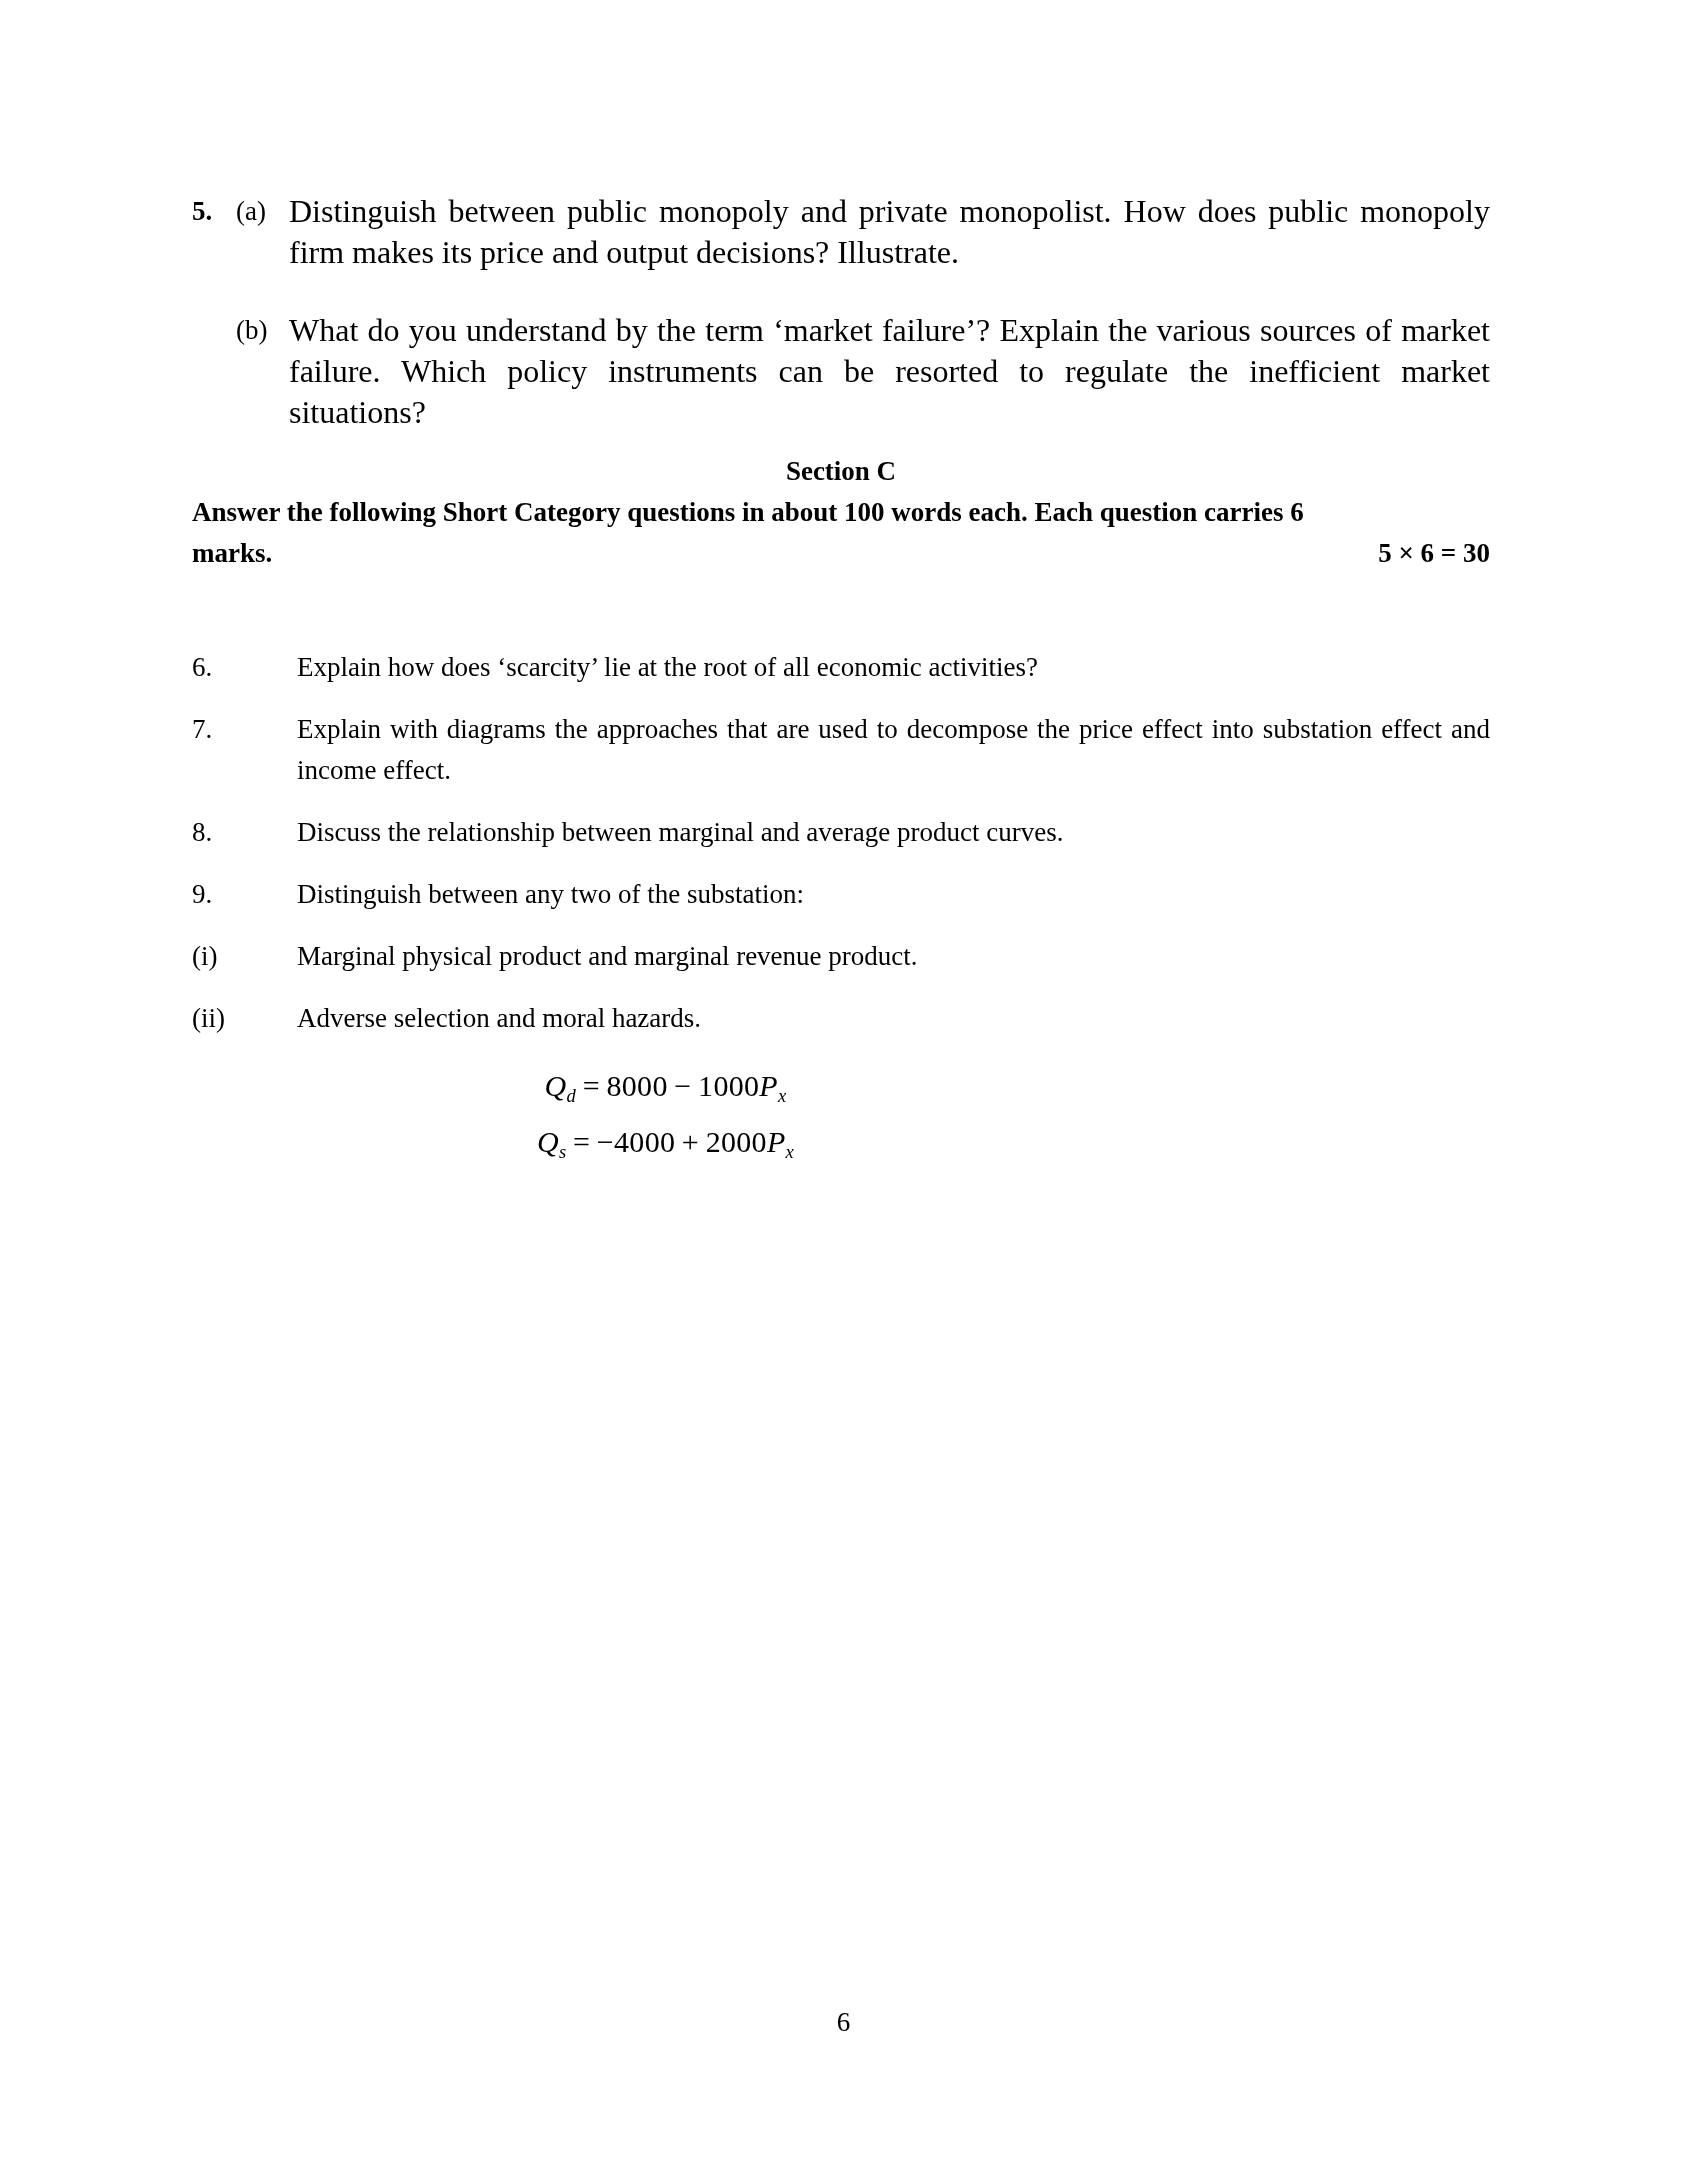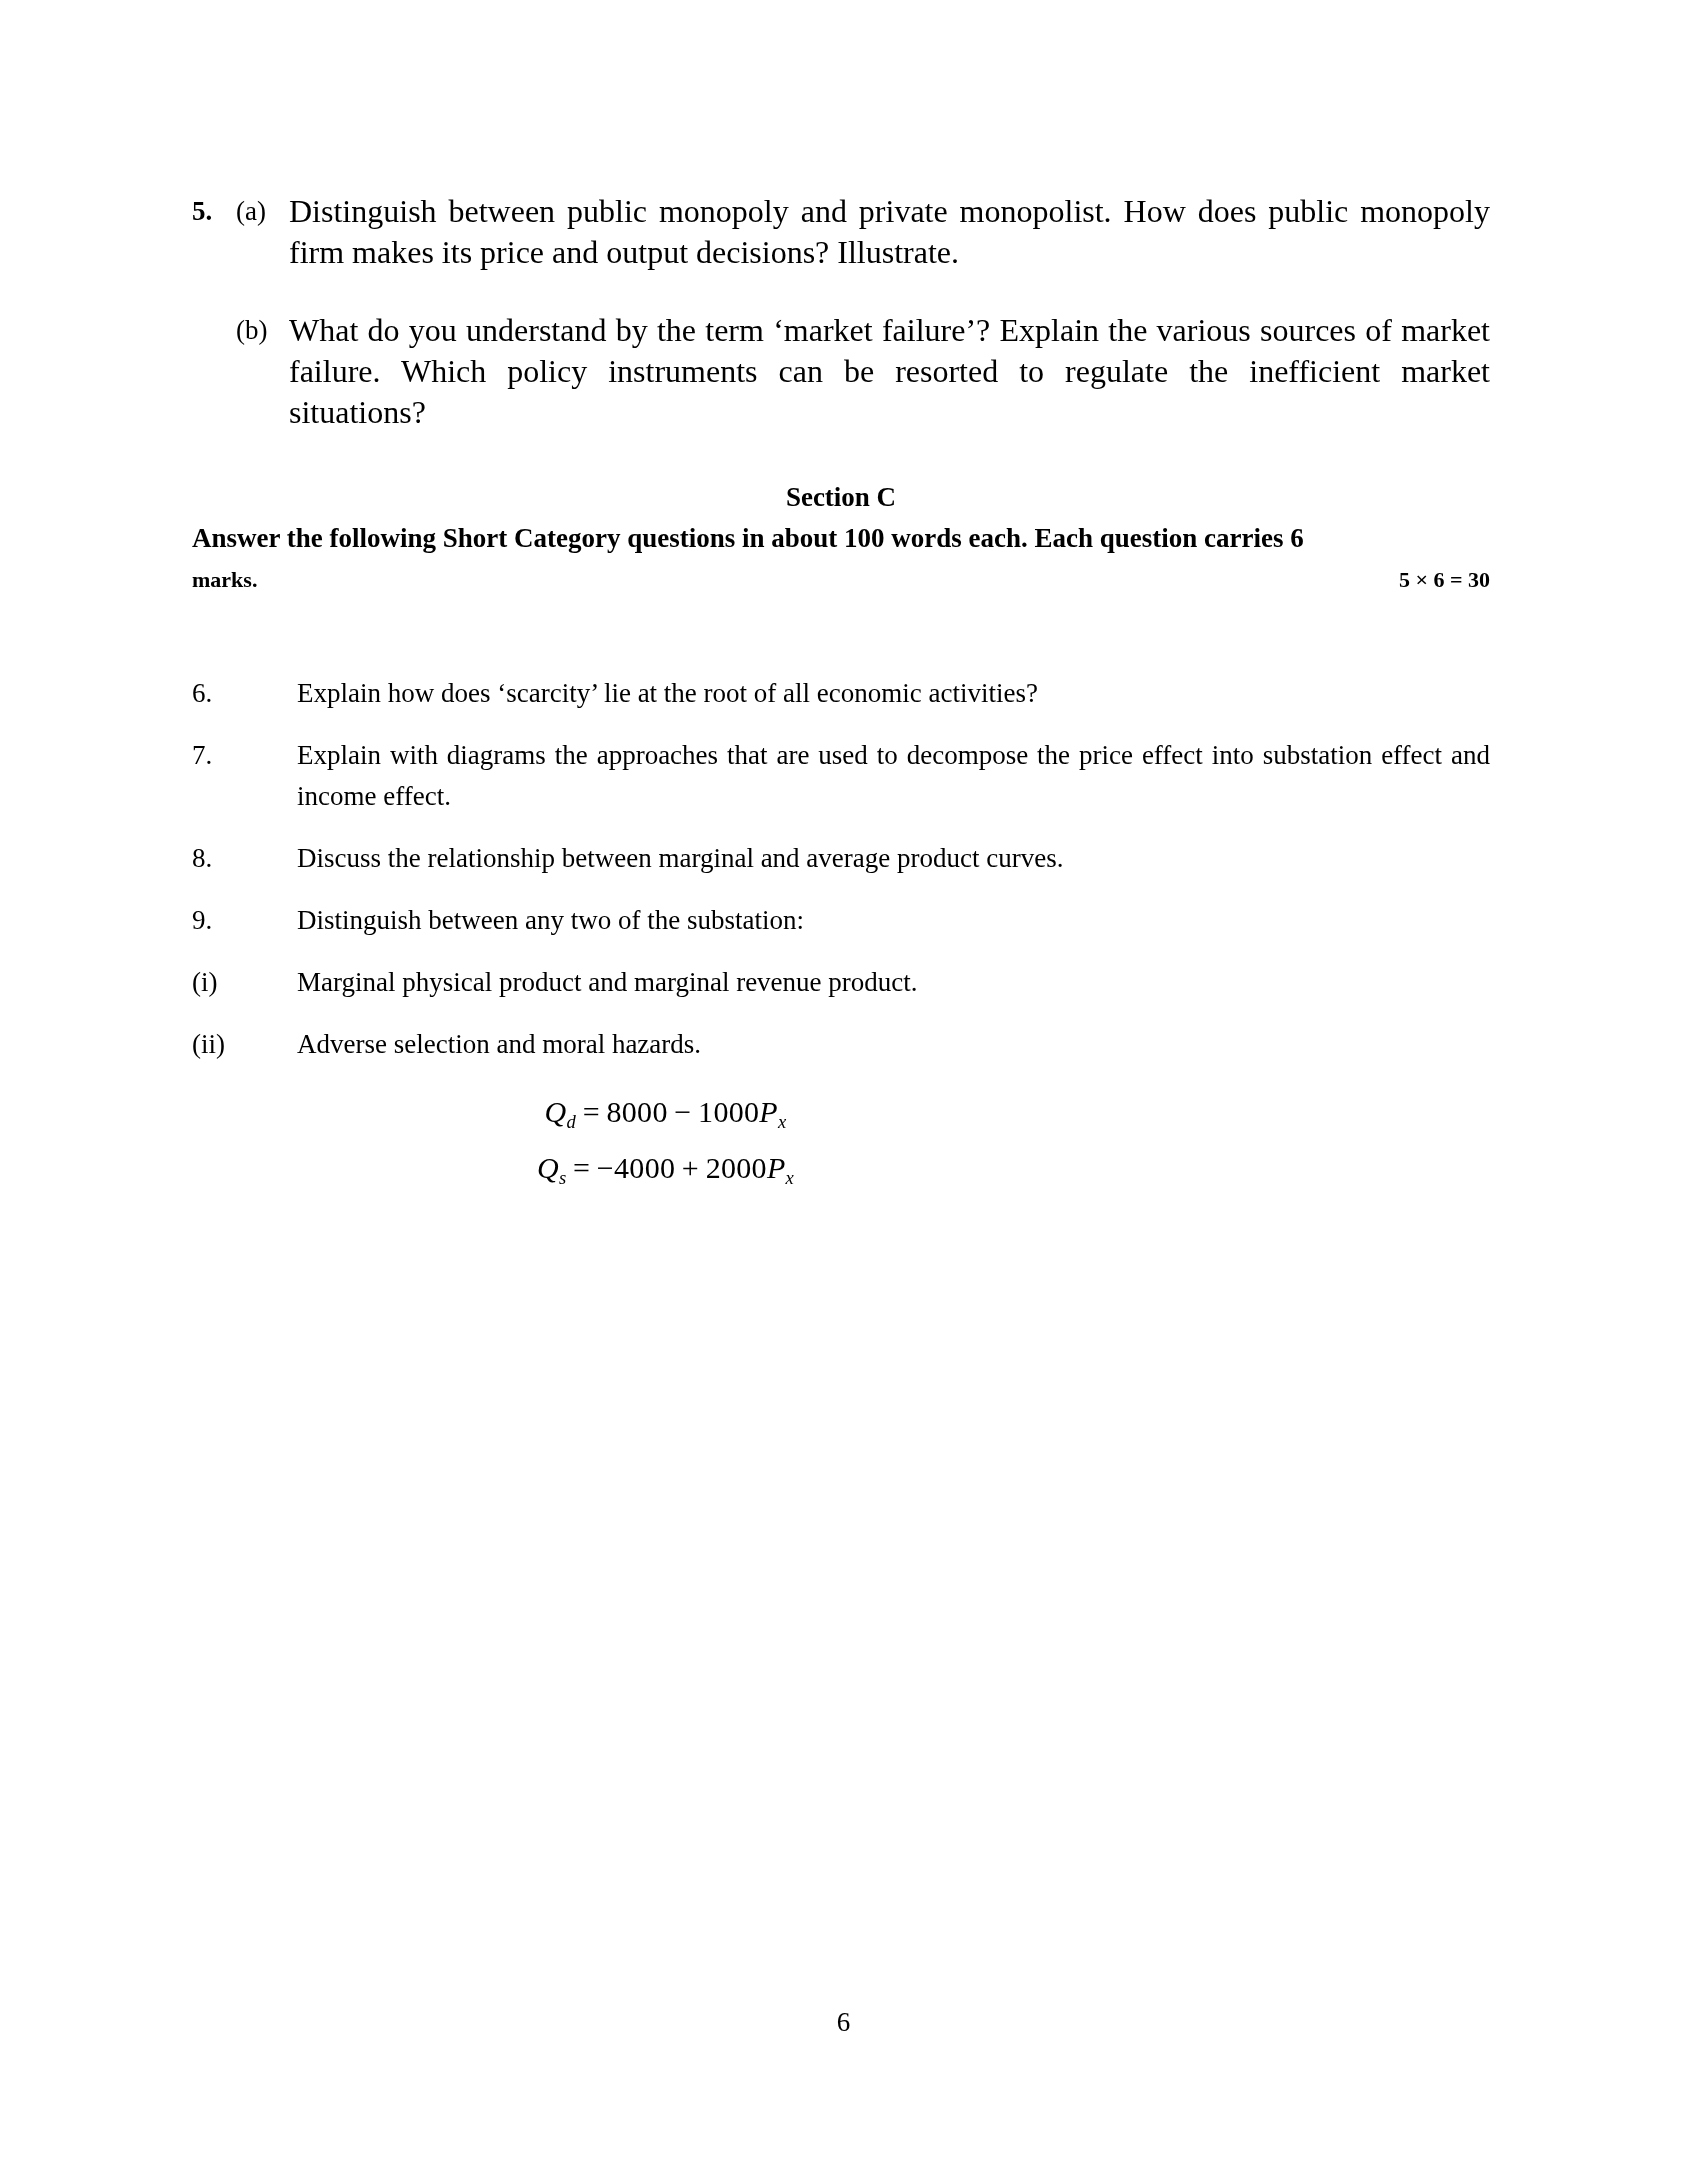--- a/index.html
+++ b/index.html
@@ -72,37 +72,37 @@
   .gap-b {
     height: 37px;
   }
 
   
   .section-heading {
     text-align: center;
     font-size: 27px;
     font-weight: bold;
     line-height: 41px;
-    margin-top: 44px;
+    margin-top: 18px;
   }
 
   
   .instruction {
     font-size: 27px;
     font-weight: bold;
     line-height: 41px;
     text-align: justify;
     text-justify: inter-word;
   }
 
   .instruction-line2 {
     display: flex;
     justify-content: space-between;
     align-items: baseline;
-    font-size: 22px;
+    font-size: 27px;
     font-weight: bold;
     line-height: 41px;
   }
 
   
   .qlist {
     margin-top: 73px;
   }
 
   .q-row {

